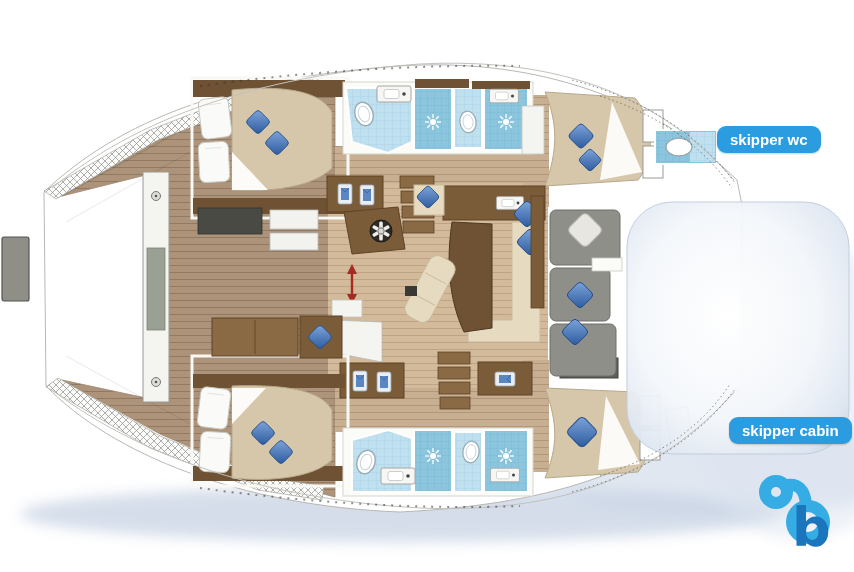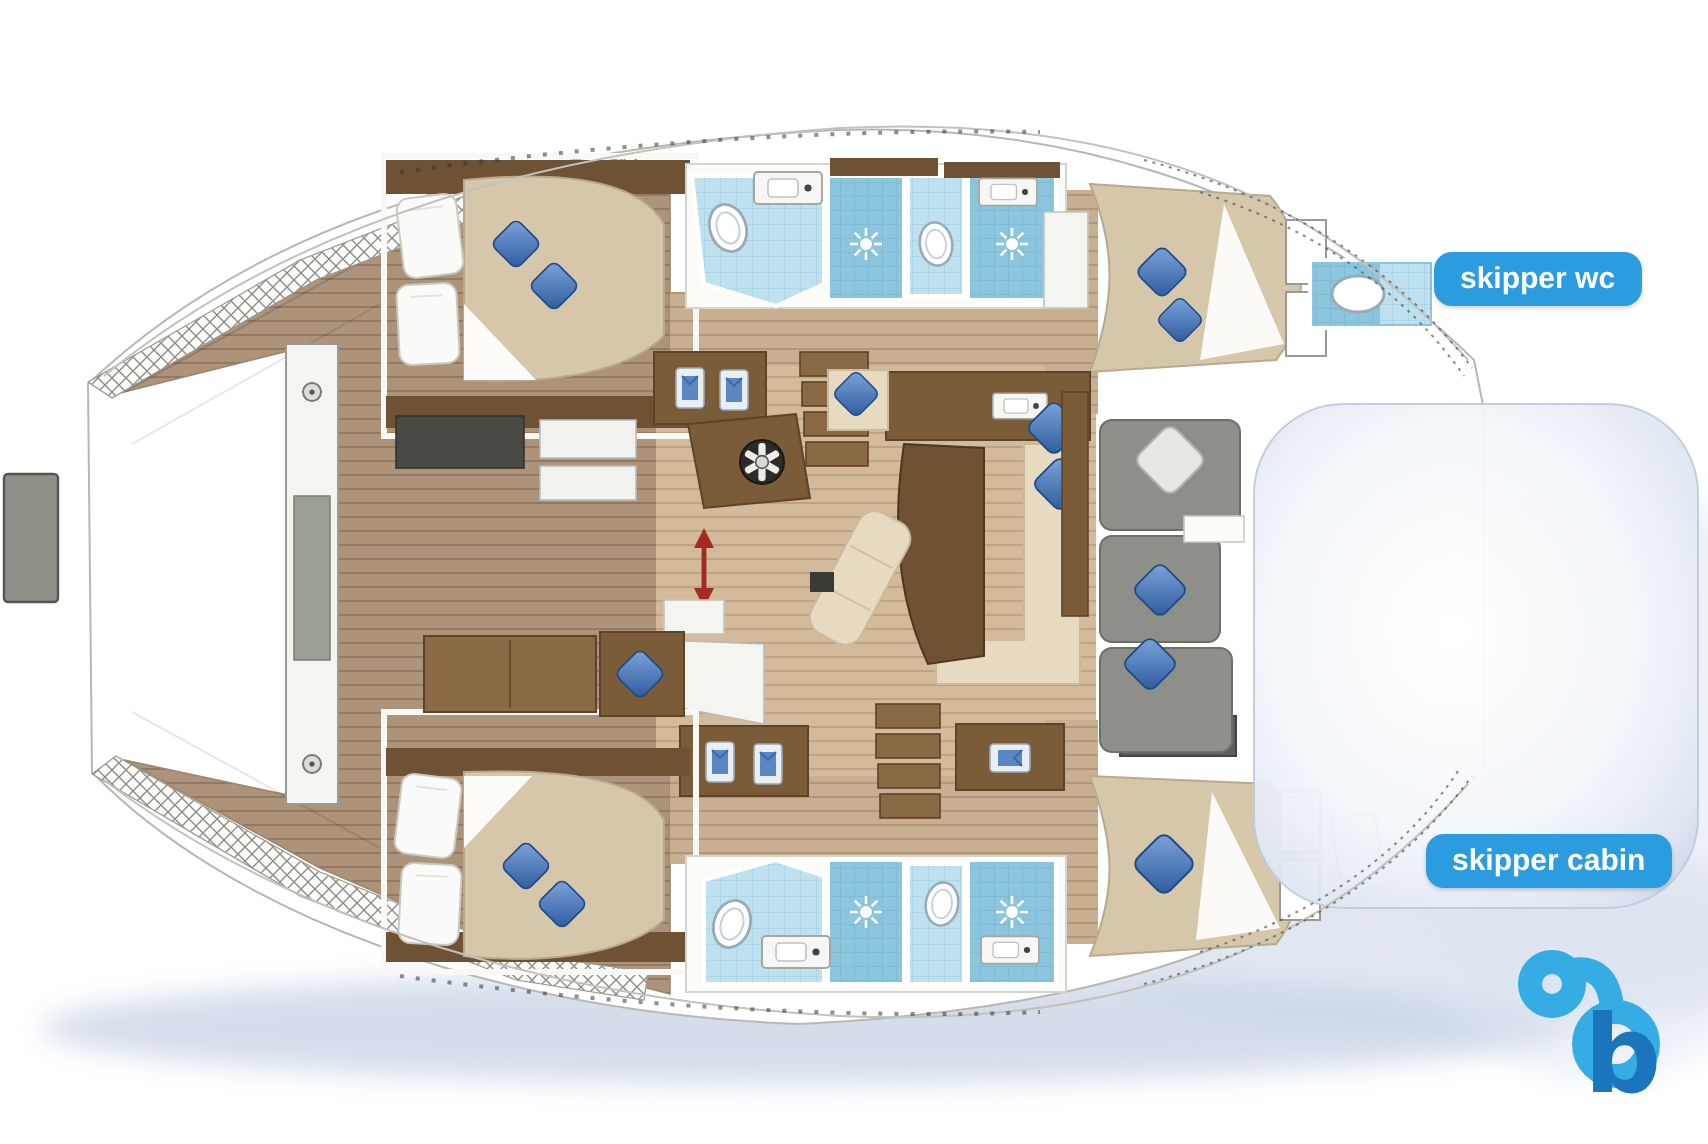--- a/index.html
+++ b/index.html
@@ -4,21 +4,21 @@
 <title>Catamaran Layout</title>
 <style>
   html,body{margin:0;padding:0;background:#fff;}
   .stage{position:relative;width:854px;height:572px;background:#ffffff;overflow:hidden;
          font-family:"Liberation Sans",sans-serif;}
   .plan-svg{position:absolute;left:0;top:0;}
   .badge{position:absolute;background:#2B9CE0;color:#fff;font-weight:bold;font-size:15px;
          line-height:19px;padding:4px 13px;border-radius:9px;white-space:nowrap;
          box-shadow:0 1px 2px rgba(0,0,0,.18);}
   .badge-wc{left:717px;top:126px;}
-  .badge-cabin{left:713px;top:417px;}
+  .badge-cabin{left:729px;top:417px;}
   .logo{position:absolute;left:742px;top:452px;width:110px;height:110px;}
 </style>
 </head>
 <body>
 
 <div class="stage">
 
 <svg class="plan-svg" width="854" height="572" viewBox="0 0 854 572">
   <defs>
     <pattern id="planksD" width="10" height="7" patternUnits="userSpaceOnUse">

